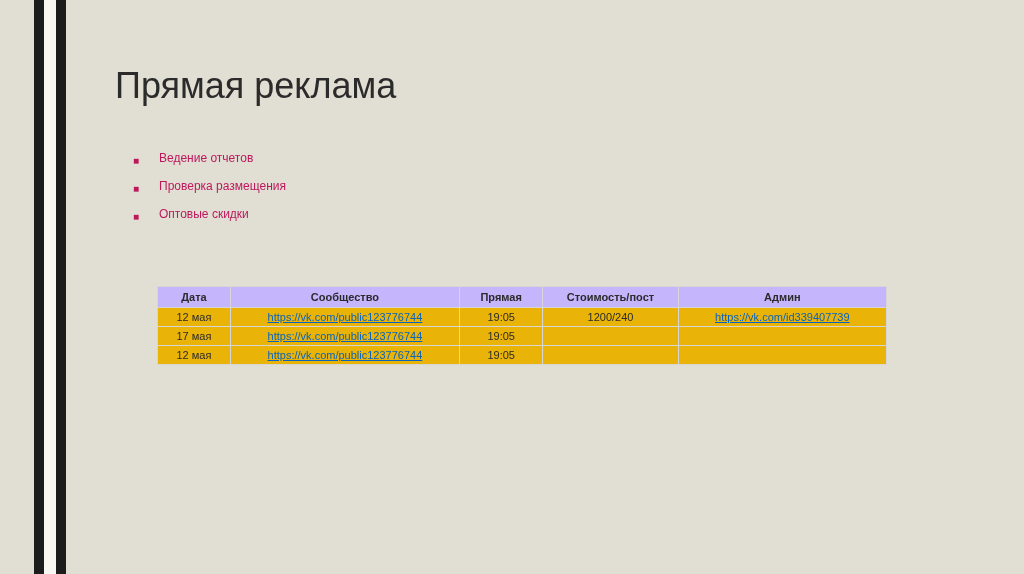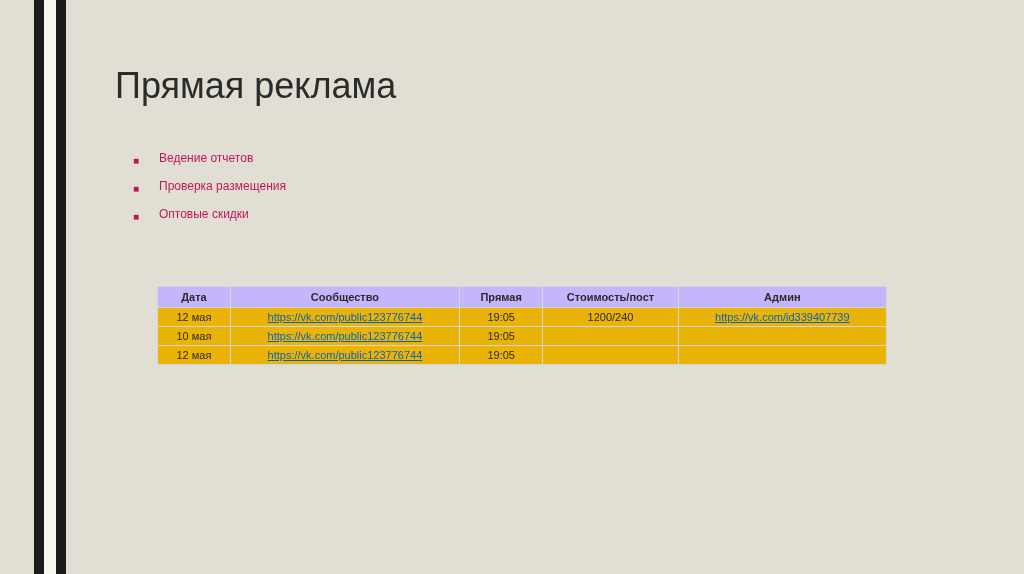--- a/index.html
+++ b/index.html
@@ -130,21 +130,21 @@
       </thead>
       <tbody>
         <tr>
           <td>12 мая</td>
           <td class="link"><a href="#">https://vk.com/public123776744</a></td>
           <td>19:05</td>
           <td>1200/240</td>
           <td class="link"><a href="#">https://vk.com/id339407739</a></td>
         </tr>
         <tr>
-          <td>10 мая</td>
+          <td>17 мая</td>
           <td class="link"><a href="#">https://vk.com/public123776744</a></td>
           <td>19:05</td>
           <td></td>
           <td class="link"><a href="#"></a></td>
         </tr>
         <tr>
           <td>12 мая</td>
           <td class="link"><a href="#">https://vk.com/public123776744</a></td>
           <td>19:05</td>
           <td></td>

